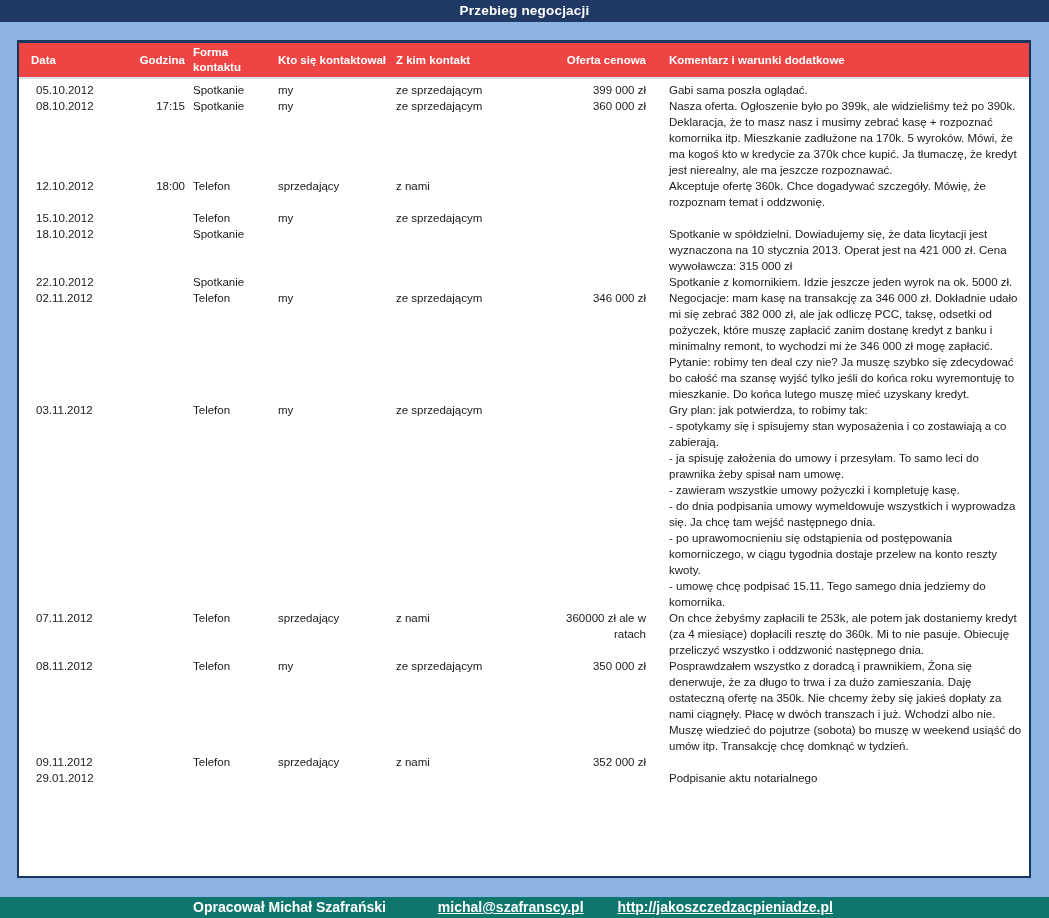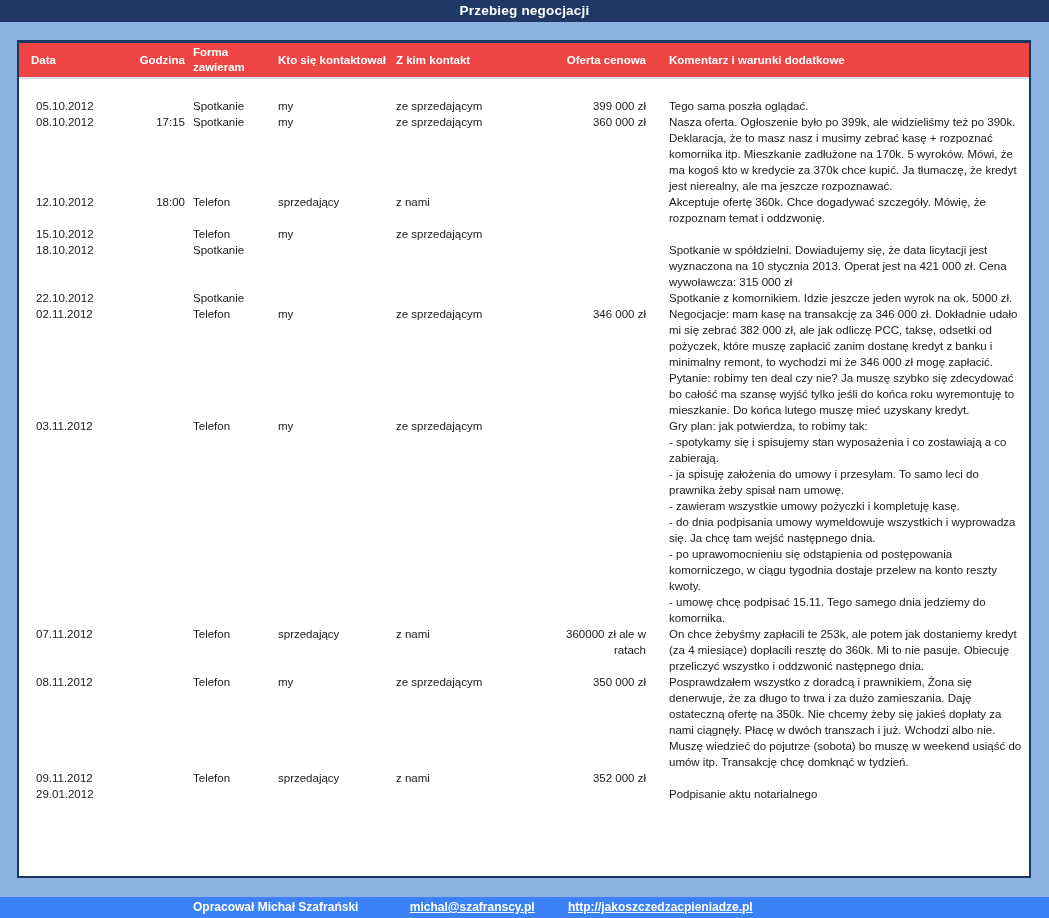--- a/index.html
+++ b/index.html
@@ -55,21 +55,21 @@
   .h-form    { padding-right: 6px; }
   .h-who     { padding-right: 8px; }
   .h-with    { }
   .h-offer   { justify-content: flex-end; padding-right: 2px; text-align: left; }
   .h-comment { padding-left: 21px; }
 
   .tbody {
     flex: 1;
     background: #FFFFFF;
     overflow: hidden;
-    padding-top: 19px;
+    padding-top: 3px;
     color: #1a1a1a;
   }
 
   .trow {
     display: grid;
     grid-template-columns: 110px 64px 85px 118px 148px 104px 1fr;
     font-size: 11.5px;
     line-height: 16px;
   }
   .cell { vertical-align: top; }
@@ -78,23 +78,23 @@
   .c-form    { }
   .c-who     { }
   .c-with    { }
   .c-offer   { text-align: right; padding-right: 2px; }
   .c-comment { padding-left: 21px; padding-right: 4px; white-space: pre-line; }
 
   .footerbar {
     position: absolute;
     left: 0; bottom: 0;
     width: 100%; height: 21px;
-    background: #3b82f6;
+    background: #0f766e;
     color: #FFFFFF;
-    font-size: 12px;
+    font-size: 14px;
     font-weight: bold;
     line-height: 21px;
     margin-top: 48px;
   }
   .footerbar .author { margin-left: 193px; }
   .footerbar a { color: #FFFFFF; text-decoration: underline; cursor: pointer; }
   .footerbar .email { margin-left: 48px; }
   .footerbar .url { margin-left: 30px; }
 </style>
 </head>
@@ -103,35 +103,35 @@
 <div class="page">
 
   <div class="titlebar">
     <span>Przebieg negocjacji</span>
   </div>
 
   <div class="table">
     <div class="thead">
       <div class="hcell h-date">Data</div>
       <div class="hcell h-time">Godzina</div>
-      <div class="hcell h-form">Forma zawieram</div>
+      <div class="hcell h-form">Forma kontaktu</div>
       <div class="hcell h-who">Kto się kontaktował</div>
       <div class="hcell h-with">Z kim kontakt</div>
       <div class="hcell h-offer">Oferta cenowa</div>
       <div class="hcell h-comment">Komentarz i warunki dodatkowe</div>
     </div>
     <div class="tbody">
         <div class="trow">
           <div class="cell c-date">05.10.2012</div>
           <div class="cell c-time"></div>
           <div class="cell c-form">Spotkanie</div>
           <div class="cell c-who">my</div>
           <div class="cell c-with">ze sprzedającym</div>
           <div class="cell c-offer">399 000 zł</div>
-          <div class="cell c-comment">Tego sama poszła oglądać.</div>
+          <div class="cell c-comment">Gabi sama poszła oglądać.</div>
         </div>
         <div class="trow">
           <div class="cell c-date">08.10.2012</div>
           <div class="cell c-time">17:15</div>
           <div class="cell c-form">Spotkanie</div>
           <div class="cell c-who">my</div>
           <div class="cell c-with">ze sprzedającym</div>
           <div class="cell c-offer">360 000 zł</div>
           <div class="cell c-comment">Nasza oferta. Ogłoszenie było po 399k, ale widzieliśmy też po 390k. Deklaracja, że to masz nasz i musimy zebrać kasę + rozpoznać komornika itp. Mieszkanie zadłużone na 170k. 5 wyroków. Mówi, że ma kogoś kto w kredycie za 370k chce kupić. Ja tłumaczę, że kredyt jest nierealny, ale ma jeszcze rozpoznawać.</div>
         </div>

